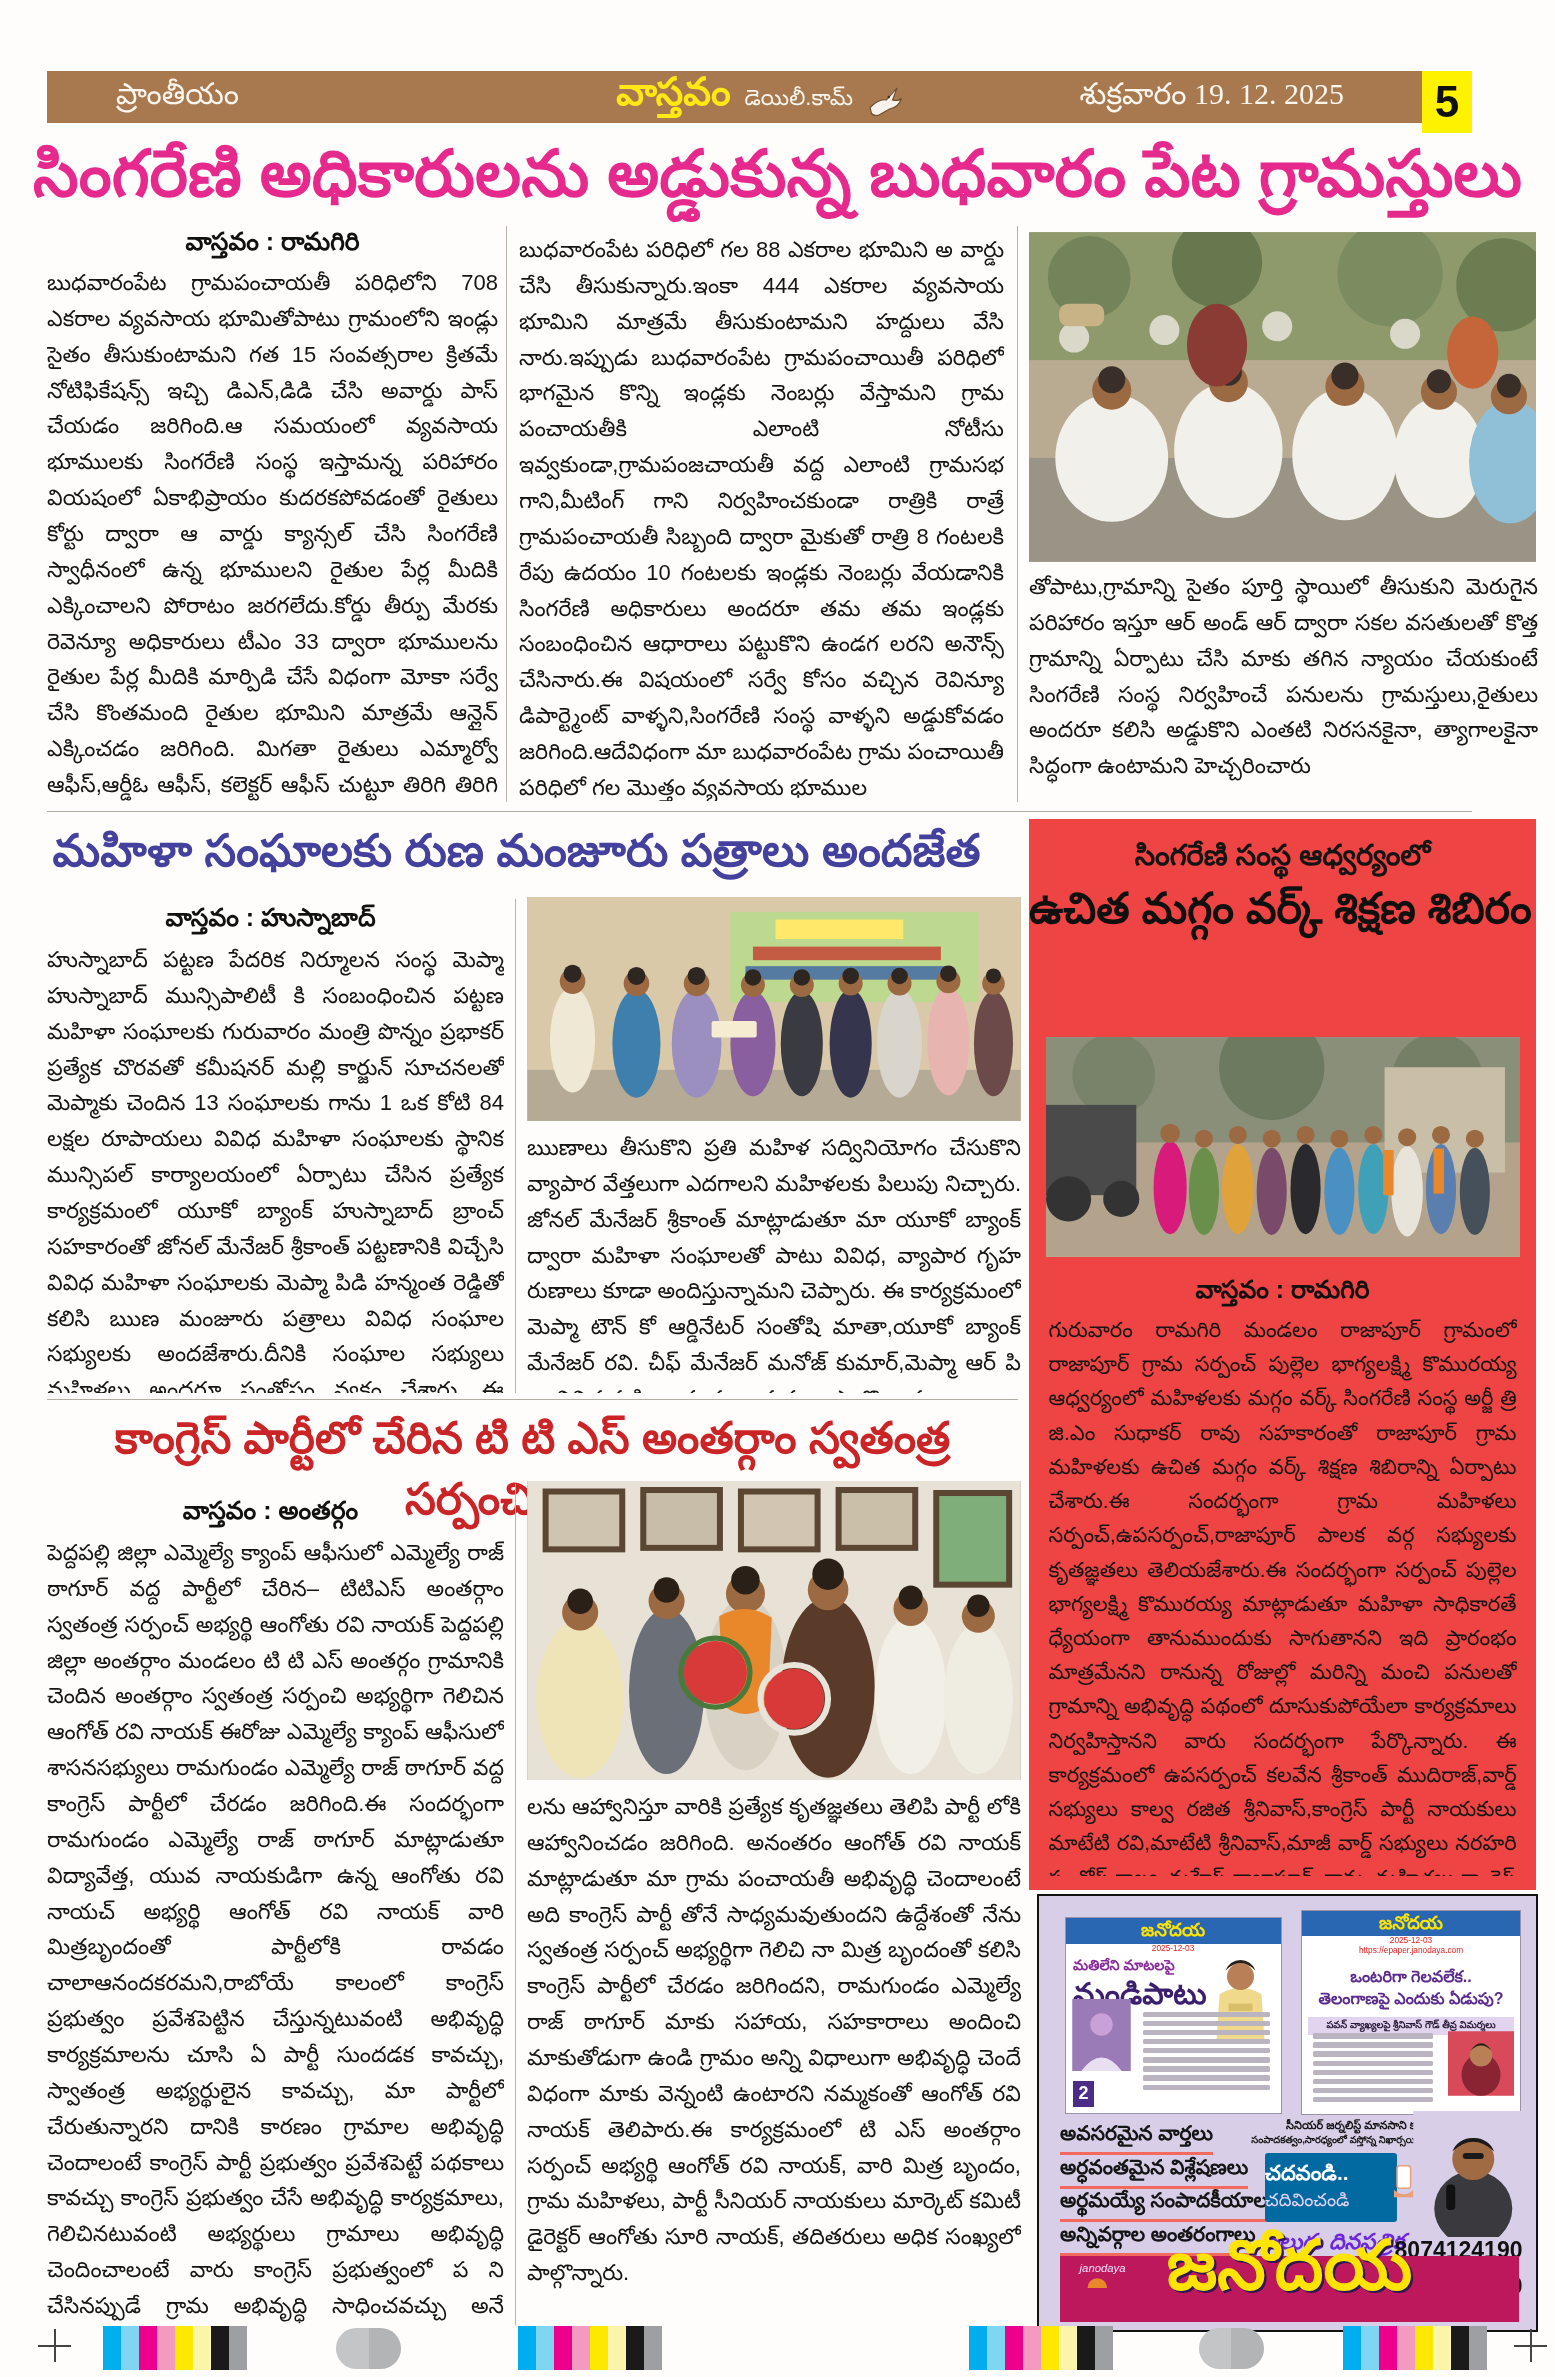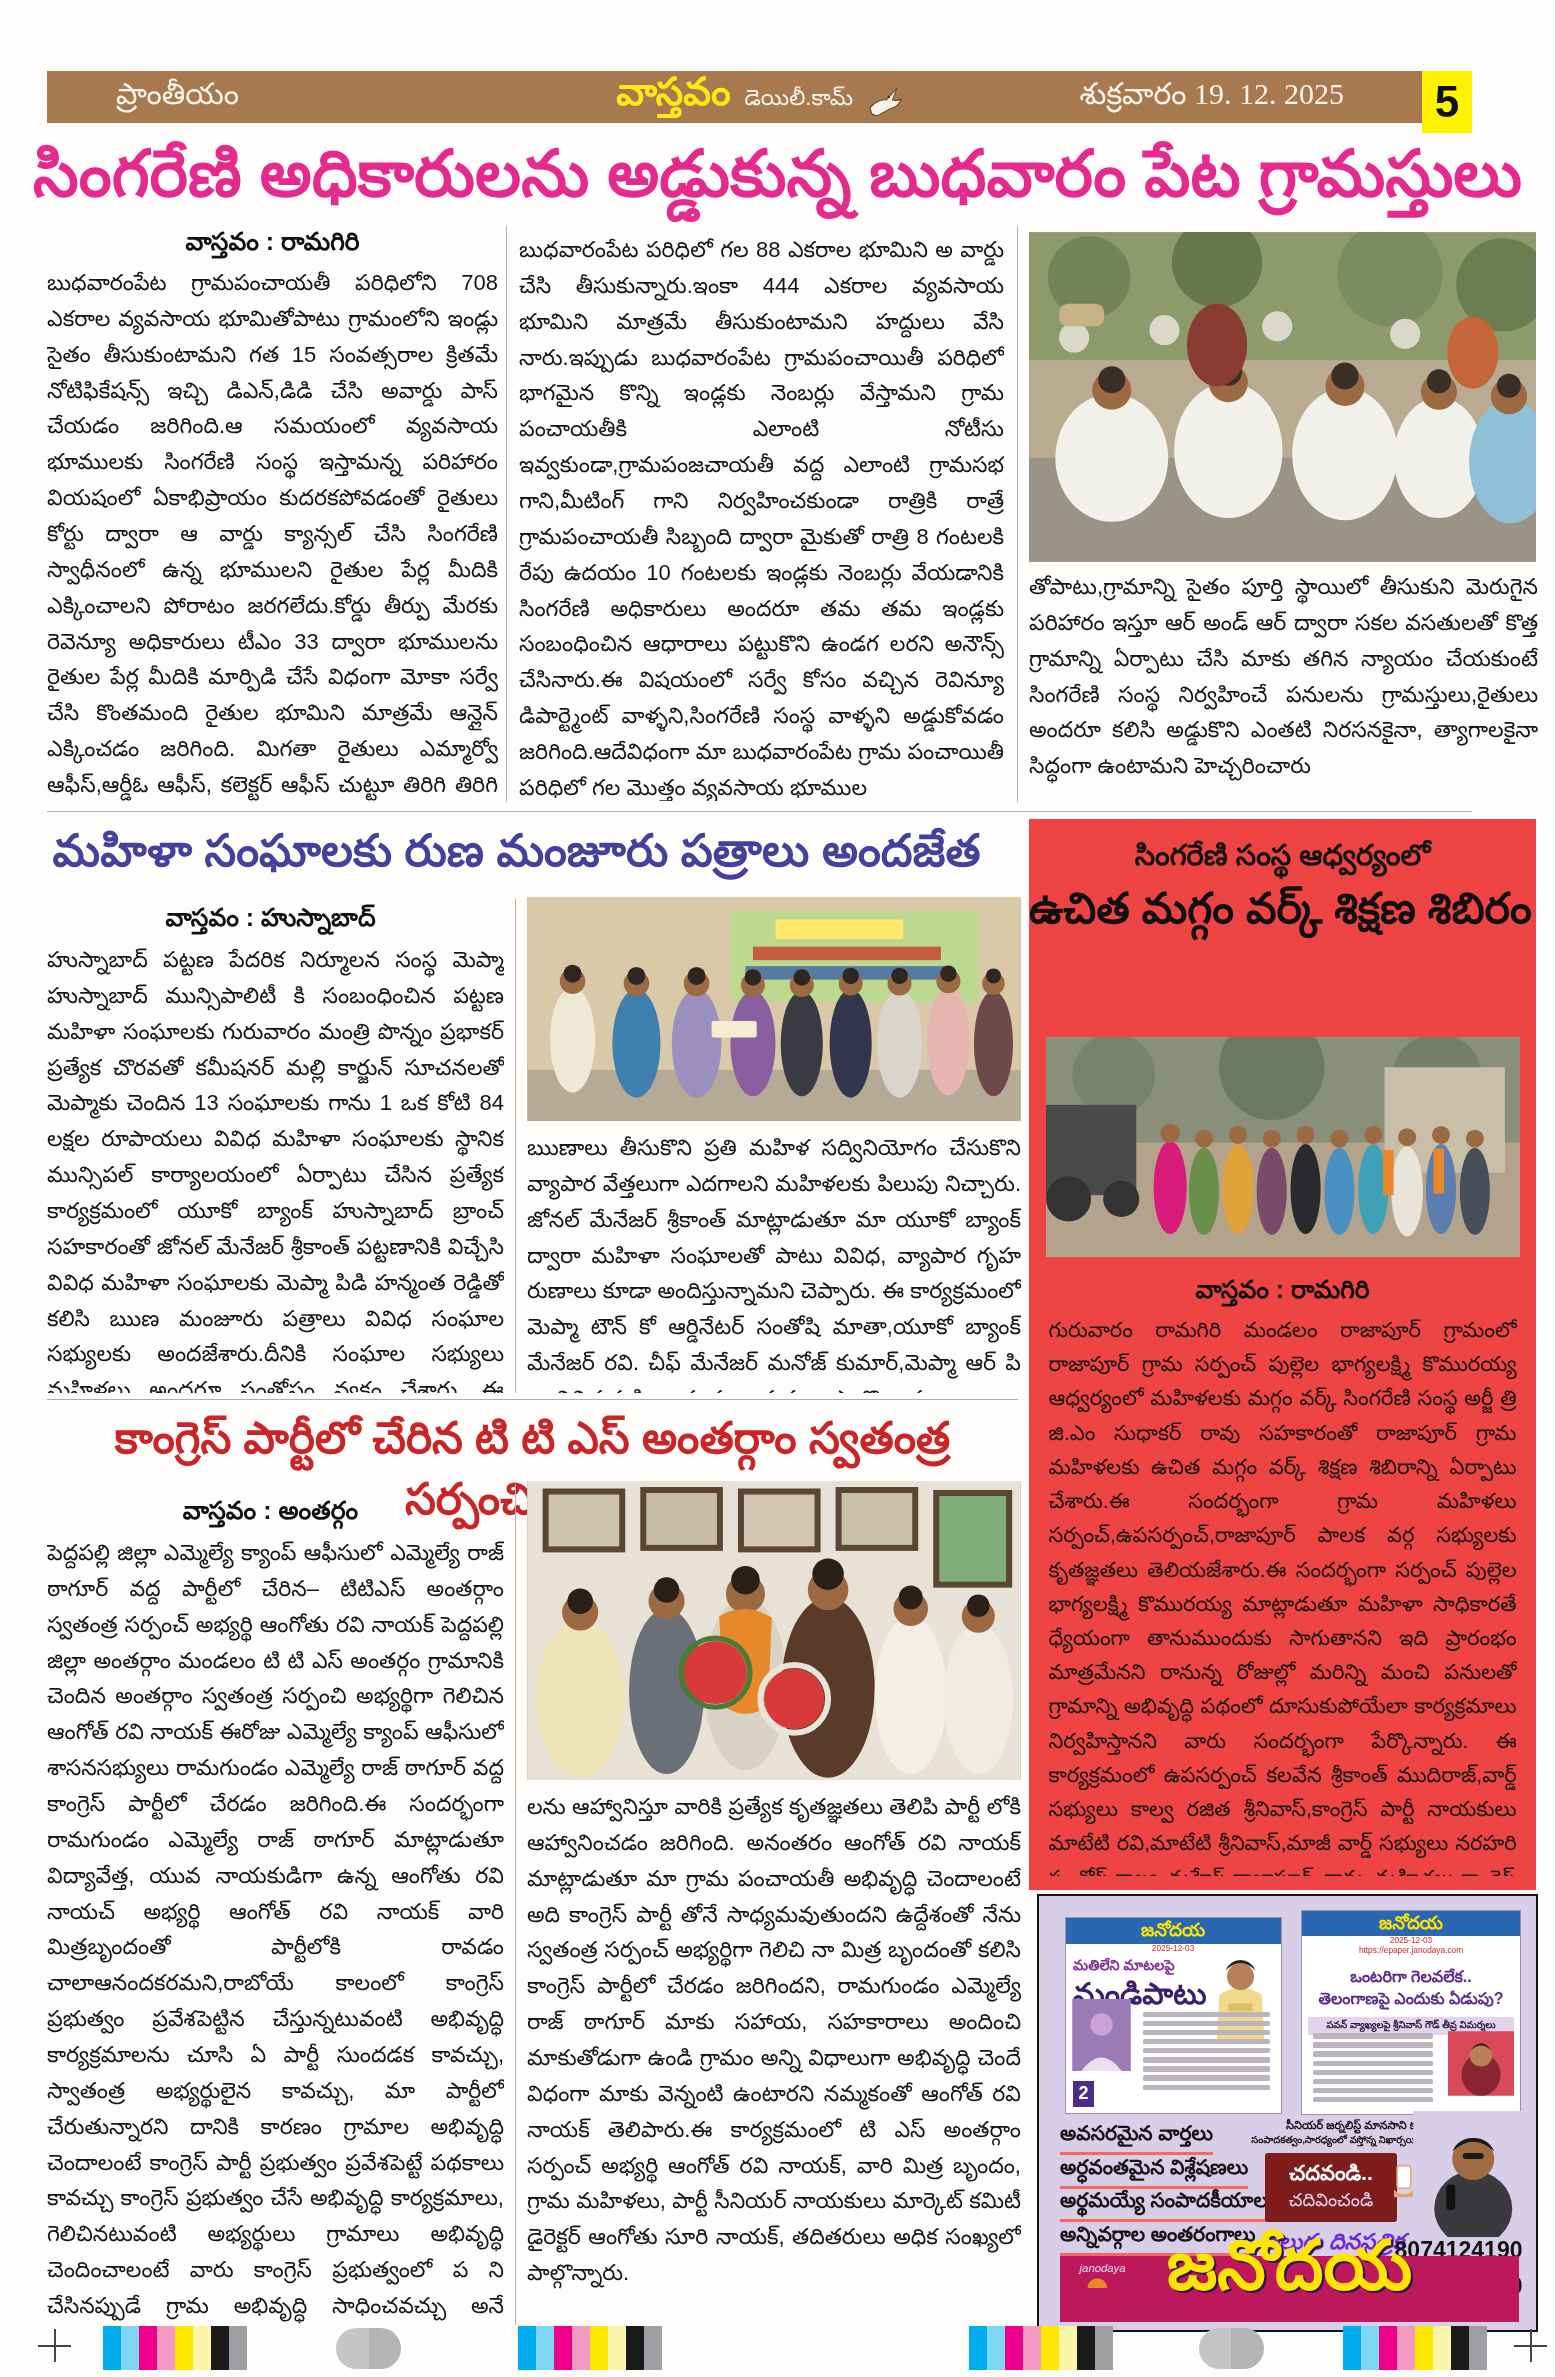--- a/index.html
+++ b/index.html
@@ -33,21 +33,21 @@
   
   .photo{background:#cfc6b4;overflow:hidden;}
   .photo svg{display:block;}
   
   .ad{left:1037px;top:1894px;width:501px;height:438px;background:#d8cee8;border:2.3px solid #121212;box-sizing:border-box;}
   .minipaper{position:absolute;background:#fff;border:0.8px solid #9a93a8;box-sizing:border-box;overflow:hidden;}
   .mp-mast{height:25.6px;background:#2a67b2;color:#ffe400;font-size:18px;font-weight:bold;text-align:center;line-height:25.6px;}
   .mp-date{font-size:8.3px;color:#d22;text-align:center;line-height:1.2;}
   .greybar{background:#b9b4bf;height:5.3px;border-radius:1.5px;margin:3.8px 6px;}
   .ad-feature{font-size:20.3px;font-weight:bold;color:#141414;border-bottom:3px solid #f26a5e;display:inline-block;padding-bottom:1.5px;}
-  .cta{position:absolute;background:#7f1d1d;color:#fff;text-align:center;border-radius:3px;}
+  .cta{position:absolute;background:#0369a1;color:#fff;text-align:left;border-radius:3px;}
   .banner{position:absolute;background:#be185d;display:flex;align-items:flex-end;justify-content:center;}
   .banner .big{color:#ffe400;font-size:69px;font-weight:bold;text-shadow:2.3px 2.3px 0 #2d1754;}
   .jlogo{position:absolute;left:19.6px;top:6px;color:#efe2ff;font-size:11.3px;font-style:italic;}
   .phones{font-size:23px;font-weight:bold;color:#111;line-height:1.55;text-align:right;}
   
   .barblock{position:absolute;top:2326px;height:44px;display:flex;}
   .barblock div{width:18px;height:44px;}
   .blob{position:absolute;top:2328px;width:65px;height:41px;background:linear-gradient(90deg,#c3c5c7 50%,#b2b4b6 50%);border-radius:20.3px;}
   .cross{position:absolute;width:33px;height:33px;}
   .cross:before,.cross:after{content:"";position:absolute;background:#444;}

